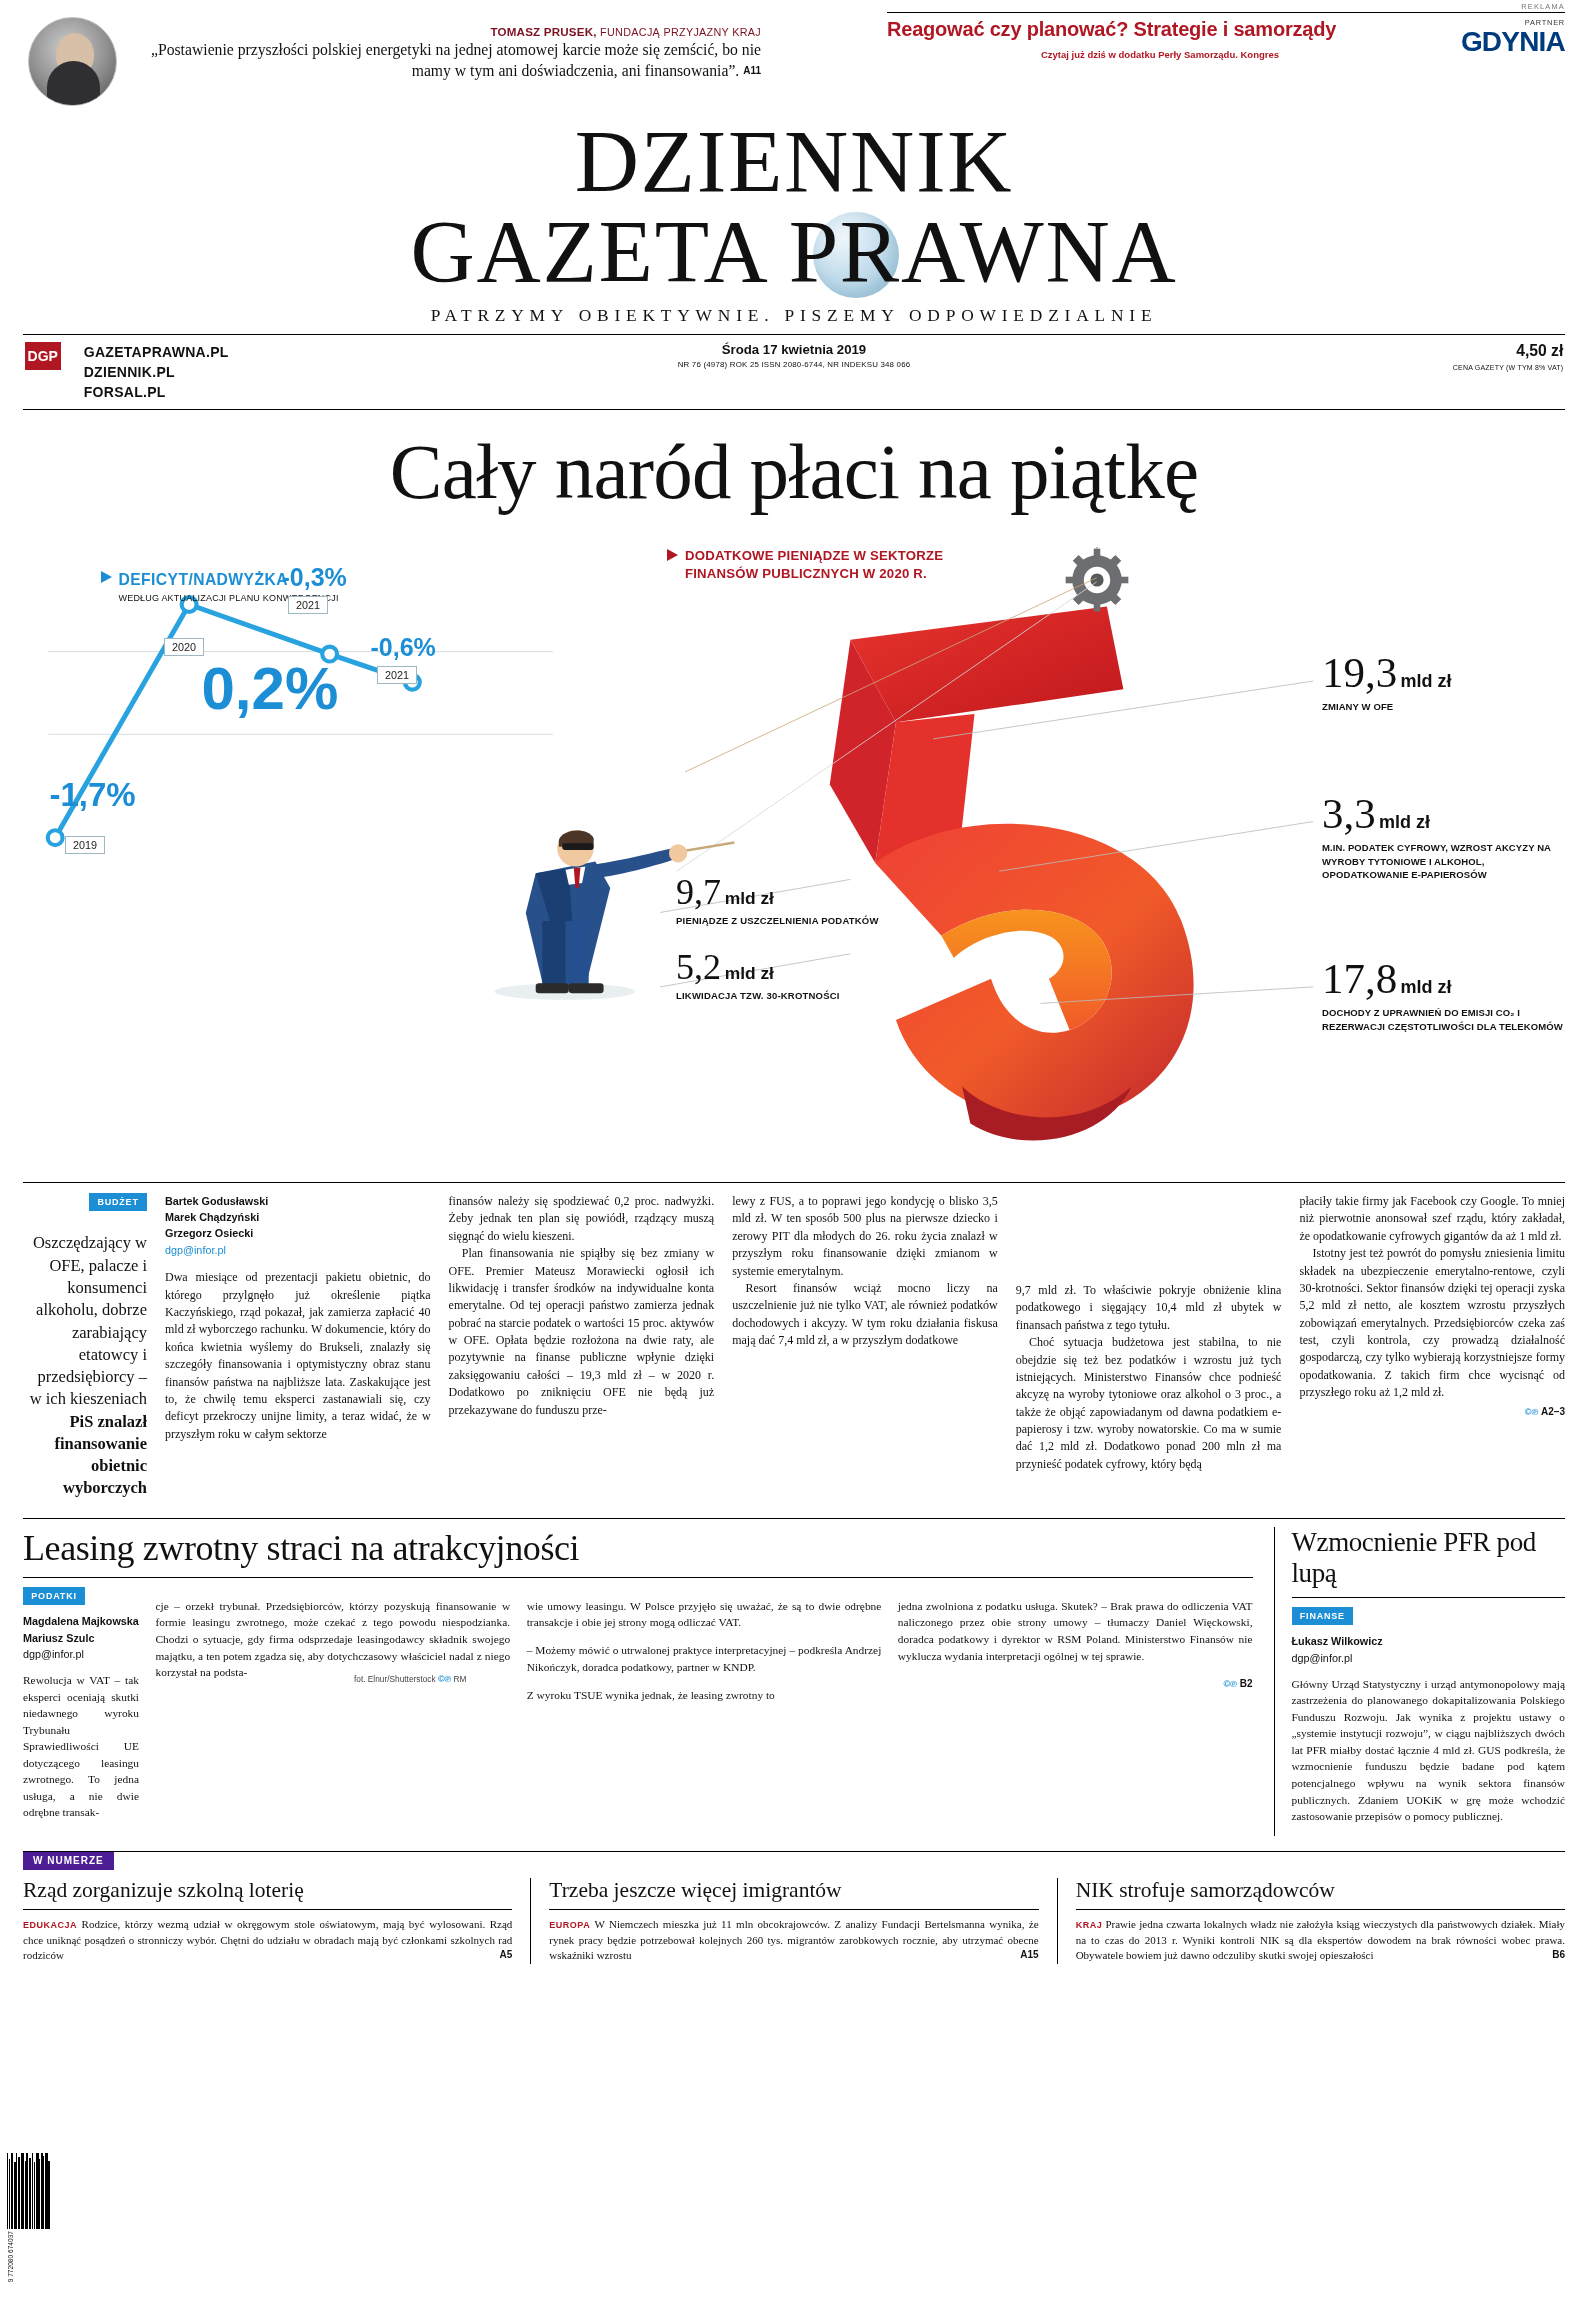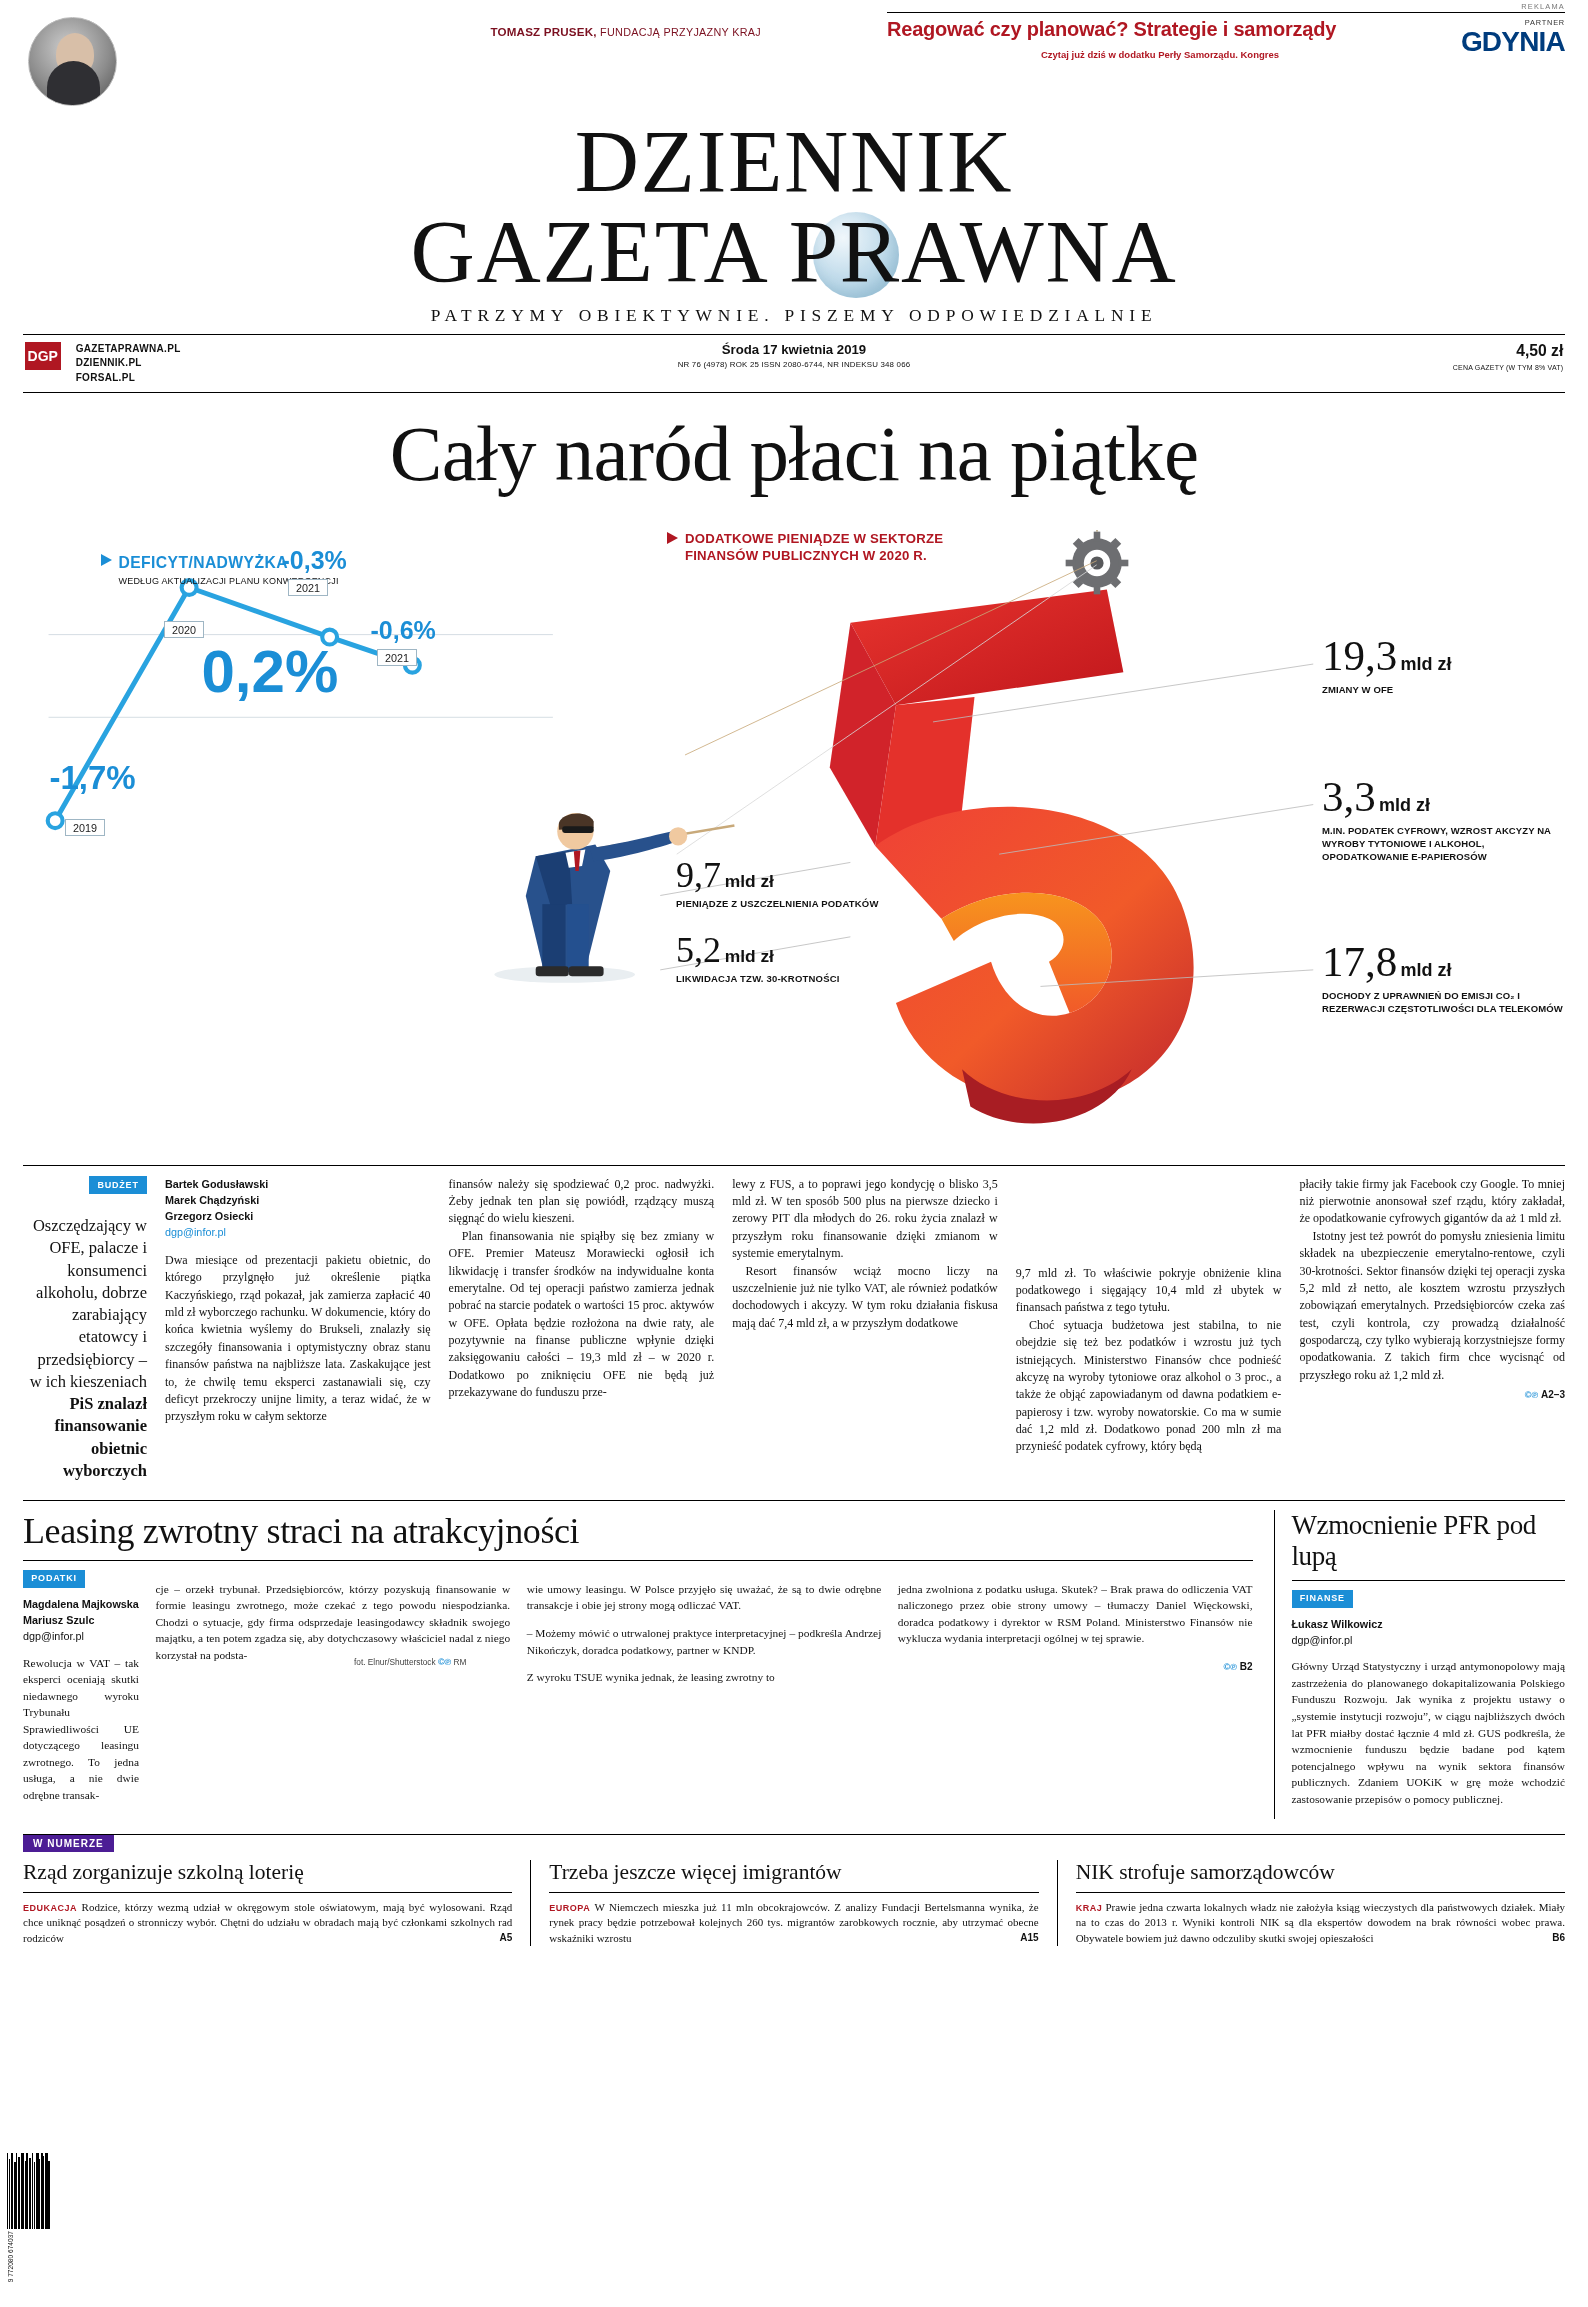--- a/index.html
+++ b/index.html
@@ -71,21 +71,21 @@
   }
   .mh-rule { border-bottom:1.7px solid #000; margin-top:8.3px; }
 
   
   .infobar { display:flex; align-items:flex-start; padding:6.6px 1.7px 6.6px 1.7px; border-bottom:1.7px solid #000; }
   .ib-left { display:flex; align-items:flex-start; width:273px; }
   .dgp-logo {
     width:36px; height:28px; background:#b01722; color:#fff; font-family:"Liberation Sans", sans-serif;
     font-weight:bold; font-size:14px; display:flex; align-items:center; justify-content:center; letter-spacing:0px;
   }
-  .ib-sites { margin-left:15px; font-family:"Liberation Sans", sans-serif; font-size:10px; line-height:1.45; font-weight:bold; letter-spacing:0.3px; }
+  .ib-sites { margin-left:23px; font-family:"Liberation Sans", sans-serif; font-size:14px; line-height:1.45; font-weight:bold; letter-spacing:0.3px; }
   .ib-center { flex:1 1 auto; text-align:center; }
   .ib-date { font-family:"Liberation Sans", sans-serif; font-size:13.2px; font-weight:bold; }
   .ib-issue { font-family:"Liberation Sans", sans-serif; font-size:7.9px; margin-top:3.3px; letter-spacing:0.2px; }
   .ib-right { width:273px; text-align:right; }
   .ib-price { font-family:"Liberation Sans", sans-serif; font-size:15.7px; font-weight:bold; }
   .ib-vat { font-family:"Liberation Sans", sans-serif; font-size:7px; margin-top:4.1px; letter-spacing:0.2px; }
 
   
   .headline {
     font-family:"Liberation Serif", serif; font-size:79px; text-align:center;
@@ -176,20 +176,24 @@
 <div class="page">
 
   <div class="topstrip">
     <div class="portrait"></div>
 
     <div class="quotebox">
       <div class="quote-wrap">
         <div class="quote-line1">
           <span class="q-name">TOMASZ PRUSEK,</span>
           <span class="q-found">FUNDACJĄ PRZYJAZNY KRAJ</span>
+        </div>
+        <div class="quote-text">
+          <span>„Postawienie przyszłości polskiej energetyki na jednej atomowej karcie może się zemścić, bo nie mamy w tym ani doświadczenia, ani finansowania”.</span>
+          <span class="pg">A11</span>
         </div>
       </div>
     </div>
 
     <div class="ad">
       <div class="ad-label">REKLAMA</div>
       <div class="ad-inner">
         <div class="ad-main">
           <div class="ad-head">Reagować czy planować? Strategie i samorządy</div>
           <div class="ad-sub">Czytaj już dziś w dodatku Perły Samorządu. Kongres</div>

